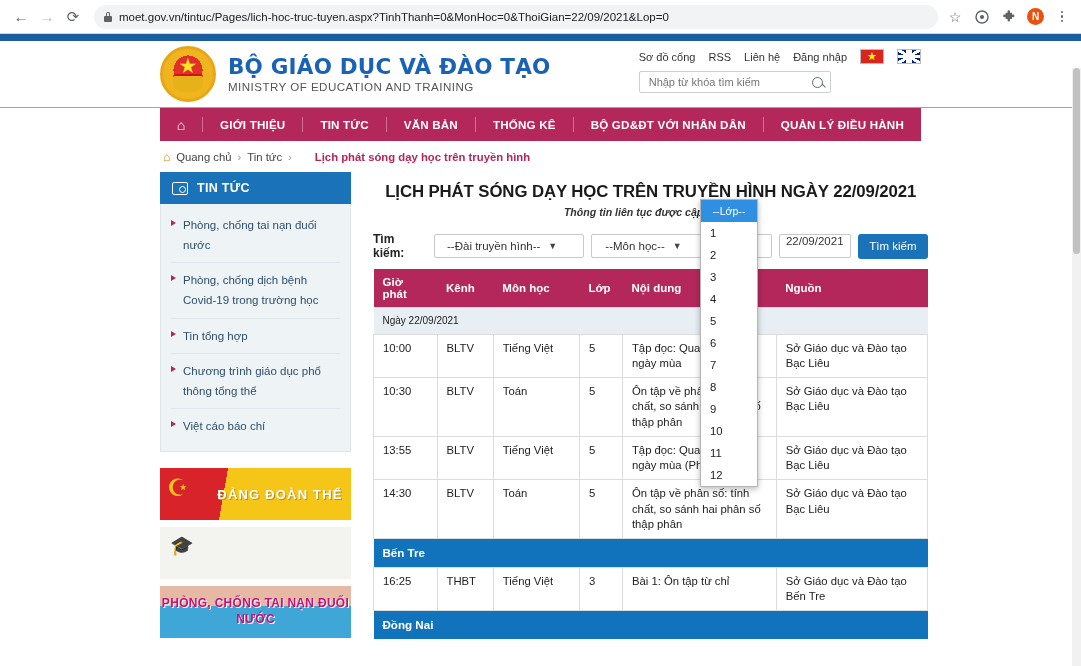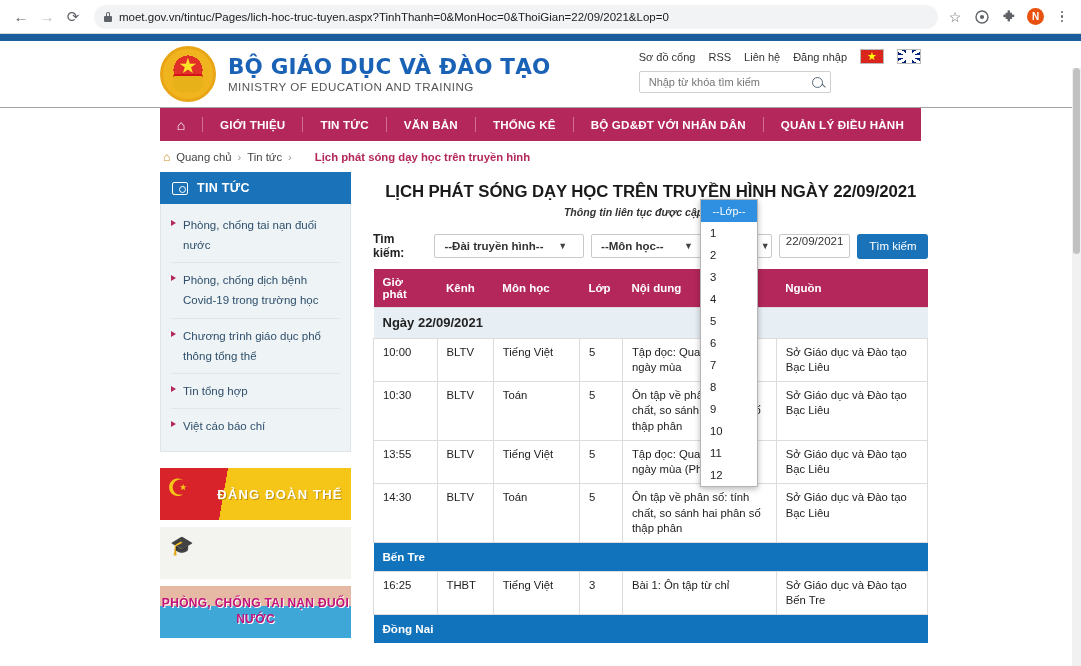--- a/index.html
+++ b/index.html
@@ -164,22 +164,22 @@
   .main-title{
     text-align:center; font-size:16.8px; font-weight:bold; color:#1a1a1a;
     padding-top:10px; letter-spacing:-.1px;
   }
   .main-sub{ text-align:center; font-size:10.6px; font-style:italic; color:#333; margin-top:4px; font-weight:bold;}
 
   .filters{ display:flex; align-items:center; gap:7px; margin-top:14px; }
   .filters .lbl{ font-size:12px; font-weight:bold; color:#222; margin-right:2px; }
   .sel{
     height:24px; border:1px solid #c9c9c9; background:#fff; border-radius:2px;
-    display:flex; align-items:center; padding:0 16px 0 9px; font-size:11.5px; color:#333;
-    justify-content:space-between; position:relative;font-weight:bold;
+    display:flex; align-items:center; padding:0 23px 0 9px; font-size:11.5px; color:#333;
+    justify-content:center; position:relative;
   }
   .sel .cv{ margin-left:8px; font-size:9px; color:#444; }
   .sel-dai{ width:158px; }
   .sel-mon{ width:125px; }
   .sel-lop{ width:55px; }
   .date-in{ width:74px; height:24px; border:1px solid #c9c9c9; background:#fff; border-radius:2px;
     display:flex; align-items:flex-start; padding:0 6px; font-size:11.5px; color:#333; }
   .btn-search{
     background:#1a72b8; color:#fff; height:25px; width:75px; border:none; border-radius:3px;
     font-size:11.5px; font-family:"Liberation Sans", sans-serif; cursor:pointer;
@@ -189,21 +189,21 @@
   
   table.sched{ width:100%; border-collapse:collapse; margin-top:9px; table-layout:fixed; }
   table.sched th{
     background:#b4275a; color:#fff; font-size:11.5px; font-weight:bold;
     padding:7px 9px; text-align:left; border:none;
   }
   table.sched td{
     border:1px solid #dcdcdc; font-size:11.3px; color:#222; padding:6px 9px;
     vertical-align:top; line-height:1.35;
   }
-  tr.daterow td{ background:#e7eef4; font-weight:bold; font-size:13px; border-left:none; border-right:none;}
+  tr.daterow td{ background:#e7eef4; font-weight:normal; font-size:10px; border-left:none; border-right:none;}
   tr.provrow td{ background:#1273bd; color:#fff; font-weight:bold; font-size:11.6px; border:none;}
   .c-gio{ width:62px; } .c-kenh{ width:55px; } .c-mon{ width:84px; }
   .c-lop{ width:42px; } .c-nd{ width:150px; } .c-ng{ width:148px; }
 
   
   .dropdown{
     position:absolute; left:327px; top:27px; width:58px;
     background:#fff; border:1px solid #b5b5b5; box-shadow:0 2px 6px rgba(0,0,0,.28);
     z-index:50; font-size:11.3px;
   }
@@ -307,22 +307,22 @@
     <div class="content">
 
       <div class="sidebar">
         <div class="side-head">
           <span class="ic"></span>
           <span>TIN TỨC</span>
         </div>
         <div class="side-list">
           <div class="side-item">Phòng, chống tai nạn đuối nước</div>
           <div class="side-item">Phòng, chống dịch bệnh Covid-19 trong trường học</div>
+          <div class="side-item">Tin tổng hợp</div>
           <div class="side-item">Chương trình giáo dục phổ thông tổng thể</div>
-          <div class="side-item">Tin tổng hợp</div>
           <div class="side-item">Việt cáo báo chí</div>
         </div>
 
         <div class="banners">
           <div class="banner bn1">
             <span class="hammer">☪</span>
             <span class="txt">ĐẢNG ĐOÀN THỂ</span>
           </div>
           <div class="banner bn2">
             <span class="cap">🎓</span>

